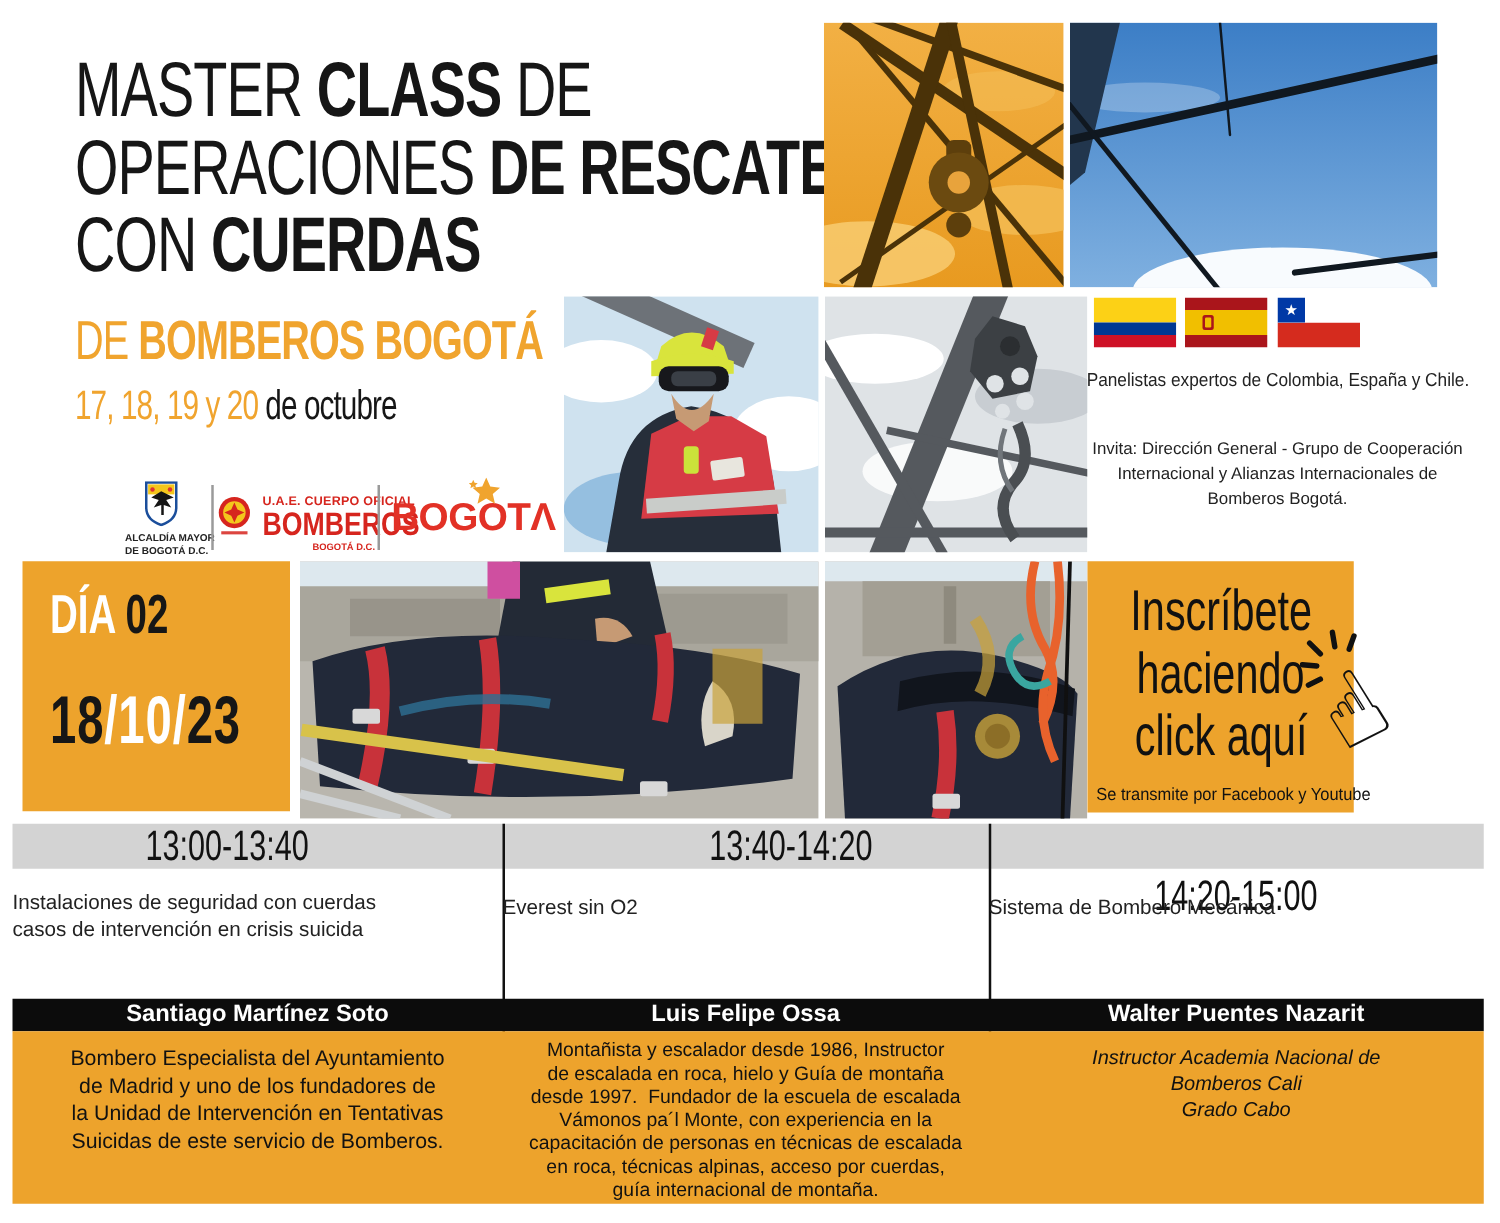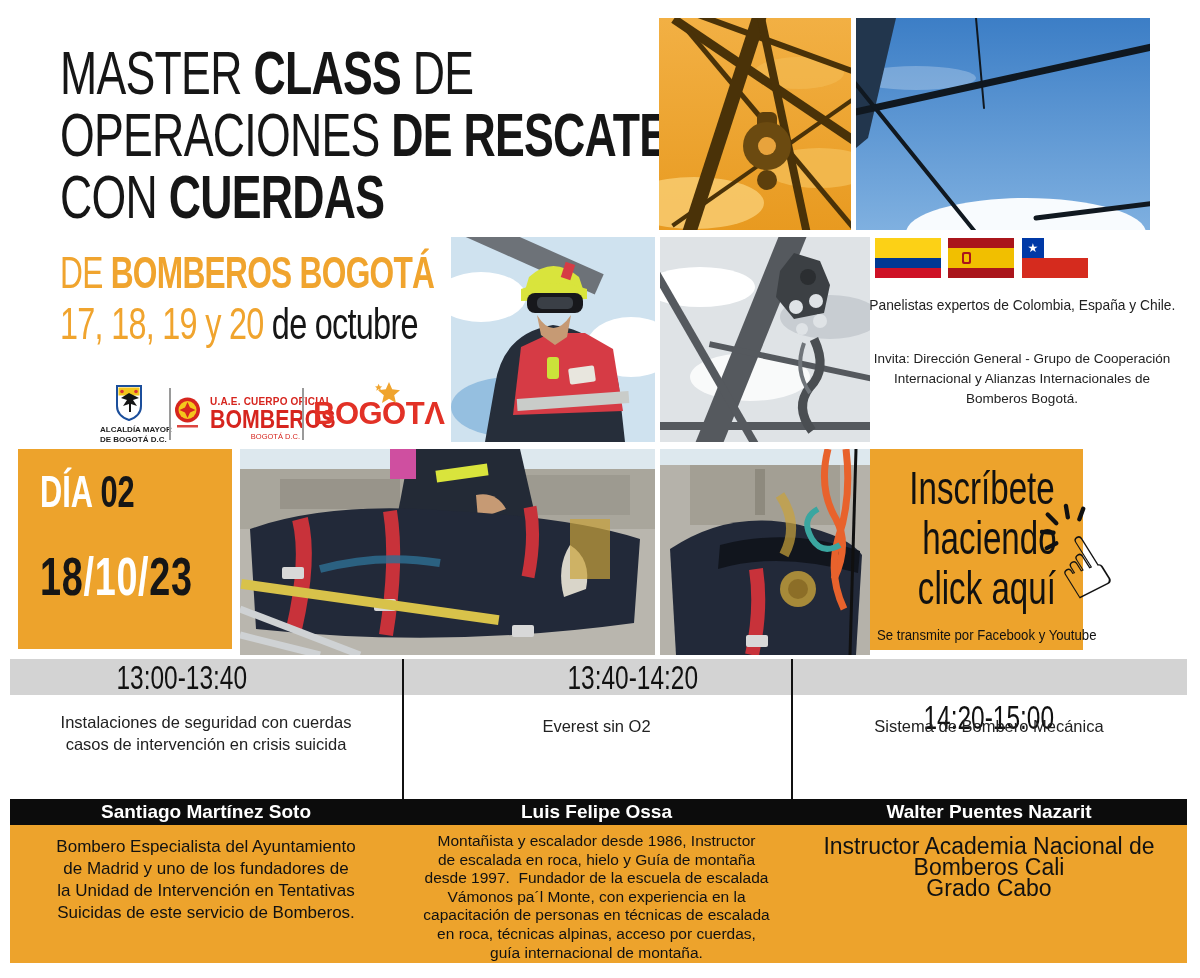--- a/index.html
+++ b/index.html
@@ -9,66 +9,66 @@
   .cond{display:inline-block;white-space:nowrap;transform:scaleX(0.72);transform-origin:50% 50%;}
   .cond-l{display:inline-block;white-space:nowrap;transform:scaleX(0.72);transform-origin:0 50%;}
 
   
   .title{left:60px;top:42px;line-height:62px;font-size:62px;letter-spacing:-1px;}
   .title .thin{font-weight:400;}
   .title .bold{font-weight:700;}
   .subtitle{left:60px;top:250px;font-size:44px;line-height:46px;color:#F0A42E;letter-spacing:-1px;}
   .subtitle .thin{font-weight:400;}
   .subtitle .bold{font-weight:700;}
-  .dates{left:60px;top:300px;font-size:45px;line-height:47px;letter-spacing:-1px;font-weight:400;}
+  .dates{left:60px;top:300px;font-size:33px;line-height:47px;letter-spacing:-1px;font-weight:400;}
   .dates .orange{color:#F0A42E;}
   .dates .black{color:#161616;}
 
   
   .logo-caption{font-size:8px;font-weight:700;line-height:9.5px;color:#222;white-space:pre;text-align:center;}
   .vline{width:1.5px;background:#9a9a9a;}
   .bbx-l1{font-size:10px;font-weight:700;color:#D6251E;letter-spacing:0.2px;white-space:nowrap;}
   .bbx-l2{font-size:26px;font-weight:700;color:#D6251E;line-height:24px;letter-spacing:0px;white-space:nowrap;transform:scaleX(0.82);transform-origin:0 50%;display:inline-block;}
-  .bbx-l3{font-size:7.5px;font-weight:400;color:#D6251E;text-align:right;}
+  .bbx-l3{font-size:7.5px;font-weight:700;color:#D6251E;text-align:right;}
   .bogota-word{font-size:31px;font-weight:700;color:#E23126;letter-spacing:-0.5px;white-space:nowrap;}
 
   
   .flag{width:66px;height:40px;overflow:hidden;position:absolute;top:0;}
   .panelists{left:852px;top:296px;width:340px;font-size:15px;color:#222;text-align:center;}
   .panelists .cond{transform:scaleX(0.92);}
   .invite{left:852px;top:349px;width:340px;font-size:13.5px;line-height:20px;color:#222;text-align:center;white-space:pre;}
 
   
   .photo{overflow:hidden;}
   .photo svg{display:block;width:100%;height:100%;}
 
   
   .obox{background:#EDA32C;}
   .dia-line{left:22px;top:18px;font-size:44px;font-weight:700;letter-spacing:0px;}
   .dia-line .w{color:#ffffff;}
   .dia-line .k{color:#161616;}
   .date-line{left:22px;top:96px;font-size:54px;font-weight:700;letter-spacing:1px;}
   .date-line .w{color:#ffffff;}
   .date-line .k{color:#161616;}
-  .cta-line{font-size:46px;line-height:50px;font-weight:400;color:#111;text-align:right;width:100%;}
+  .cta-line{font-size:46px;line-height:50px;font-weight:400;color:#111;text-align:center;width:100%;}
   .cta-note{left:0;bottom:7px;width:100%;text-align:center;font-size:14px;color:#111;}
   .cta-note .cond{transform:scaleX(0.94);}
 
   
   .graybar{left:10px;top:659px;width:1177px;height:36px;background:#D3D3D3;}
   .timecell{top:659px;height:36px;line-height:36px;text-align:center;font-size:34px;font-weight:400;color:#111;}
   .vdiv{top:659px;height:267px;width:2px;background:#111;}
-  .session{font-size:16.5px;line-height:21.5px;color:#222;text-align:center;white-space:pre;}
+  .session{font-size:16.5px;line-height:21.5px;color:#222;text-align:left;white-space:pre;}
   .blackbar{left:10px;top:799px;width:1177px;height:26px;background:#0c0c0c;}
   .namecell{top:799px;height:26px;line-height:26px;text-align:center;color:#fff;font-size:19px;font-weight:700;}
   .orangeband{left:10px;top:825px;width:1177px;height:138px;background:#EDA32C;}
   .bio{color:#111;text-align:center;white-space:pre;}
   .bio1{font-size:17px;line-height:22px;}
   .bio2{font-size:15.5px;line-height:18.6px;}
-  .bio3{font-size:23px;line-height:21px;}
+  .bio3{font-size:16px;line-height:21px;font-style:italic;}
 </style>
 </head>
 <body>
 
 <div class="poster">
 
   <div class="abs title">
     <div><span class="cond-l"><span class="thin">MASTER </span><span class="bold">CLASS </span><span class="thin">DE</span></span></div>
     <div><span class="cond-l"><span class="thin">OPERACIONES </span><span class="bold">DE RESCATE</span></span></div>
     <div><span class="cond-l"><span class="thin">CON </span><span class="bold">CUERDAS</span></span></div>

